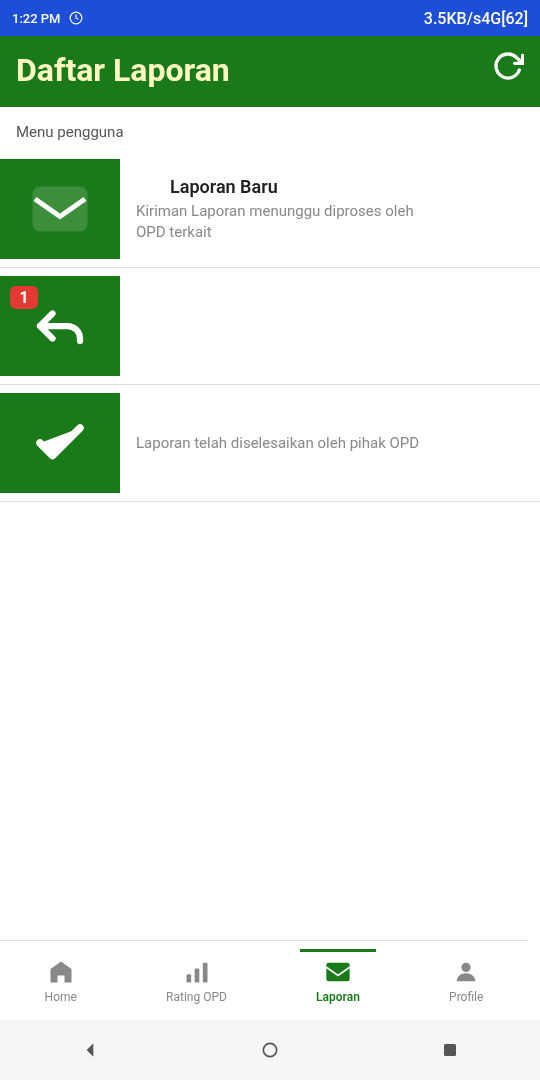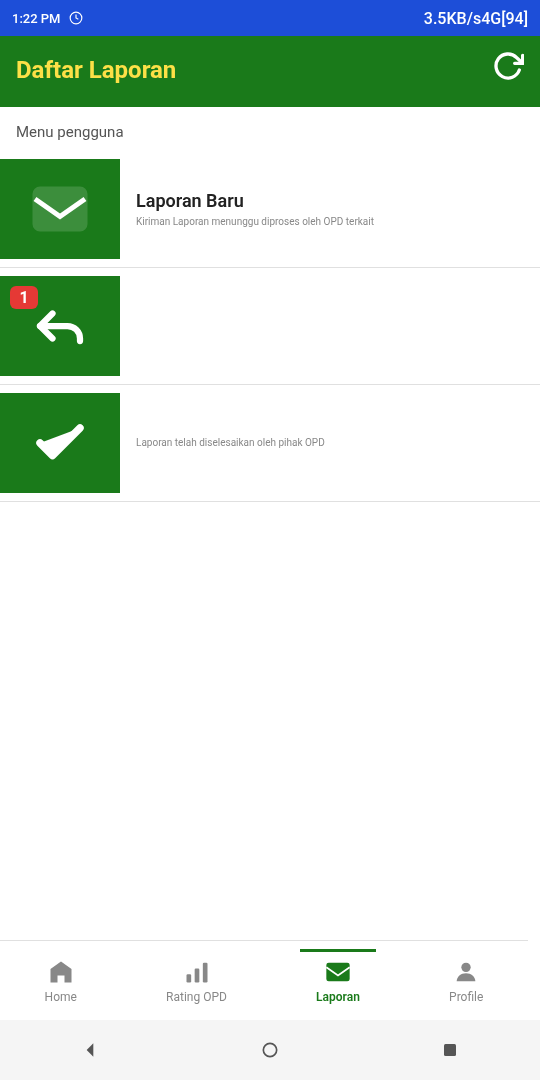--- a/index.html
+++ b/index.html
@@ -29,22 +29,22 @@
 
     
     .header {
       background: #1a7a1a;
       padding: 14px 16px 18px 16px;
       display: flex;
       align-items: center;
       justify-content: space-between;
     }
     .header-title {
-      color: #fde047;
-      font-size: 24px;
+      color: #fef9c3;
+      font-size: 32px;
       font-weight: 700;
     }
     .refresh-icon {
       color: #fff;
       font-size: 28px;
       cursor: pointer;
     }
 
     
     .content {
@@ -95,23 +95,24 @@
       padding: 2px 8px;
       min-width: 28px;
       text-align: center;
     }
     .menu-text { display: flex; flex-direction: column; justify-content: center; }
     .menu-title {
       font-size: 18px;
       font-weight: 600;
       color: #222;
       margin-bottom: 4px;
+      margin-left: 34px;
     }
     .menu-desc {
-      font-size: 10px;
+      font-size: 15px;
       color: #888;
       line-height: 1.4;
       max-width: 300px;
     }
 
     
     .bottom-nav {
       position: absolute;
       bottom: 60px;
       left: 0;
@@ -182,21 +183,21 @@
     <span>1:22 PM</span>
     <svg width="14" height="14" viewBox="0 0 24 24" fill="#fff" style="margin-left:4px">
         <circle cx="12" cy="12" r="10" fill="none" stroke="#fff" stroke-width="2"></circle>
         <path d="M12 6v6l4 2" stroke="#fff" stroke-width="2" fill="none"></path>
       </svg>
   </div>
   <div class="status-bar-right">
     <span>3.5KB/s</span>
     <span>4G</span>
     <span>
-      [<span>94</span>]
+      [<span>62</span>]
     </span>
   </div>
 </div>
 
 <div class="header">
   <span class="header-title">Daftar Laporan</span>
   <span class="refresh-icon">
     <svg width="32" height="32" viewBox="0 0 24 24" fill="none" stroke="#fff" stroke-width="2.5" stroke-linecap="round" stroke-linejoin="round">
       <polyline points="23 4 23 10 17 10"></polyline>
       <path d="M20.49 15a9 9 0 1 1-2.12-9.36L23 10"></path>

